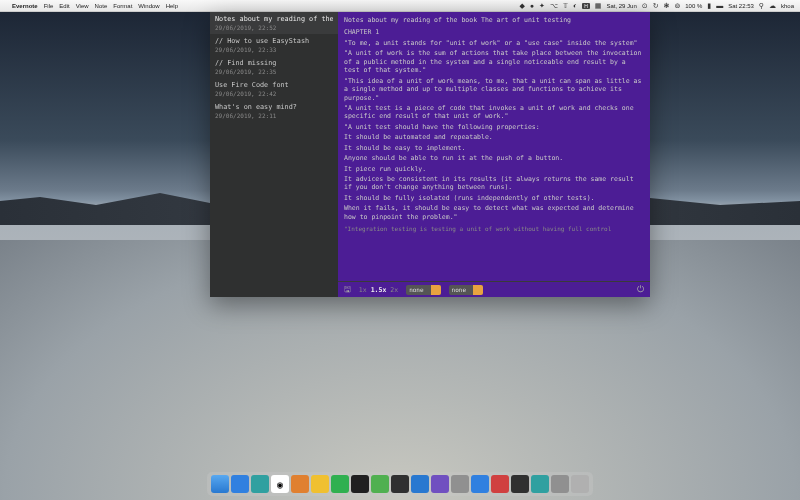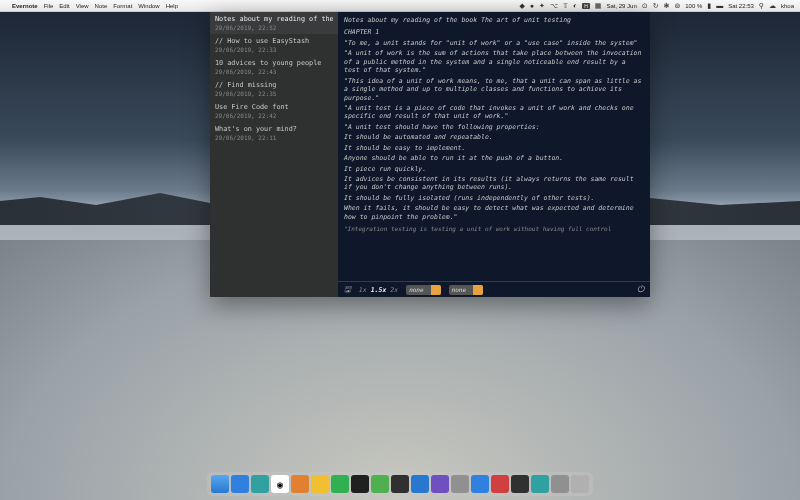--- a/index.html
+++ b/index.html
@@ -35,21 +35,21 @@
   position: absolute; top: 12px; left: 210px; width: 440px; height: 285px;
   background: #2b2b2b; display: flex; font-size: 6.5px;
   box-shadow: 0 8px 24px rgba(0,0,0,0.4);
 }
 .sidebar { width: 128px; background: #2f3030; overflow: hidden; }
 .note-item { padding: 3px 5px; color: #aaa; border-bottom: 0px solid #353535; }
 .note-item.selected { background: #3a3b3c; }
 .note-title { color: #c8c8c8; font-size: 6.8px; white-space: nowrap; overflow: hidden; }
 .note-item.selected .note-title { color: #e8e8e8; }
 .note-date { color: #888; font-size: 6px; margin-top: 1px; }
-.content { flex: 1; background: #0f172a; display: flex; flex-direction: column; font-style: italic; }
+.content { flex: 1; background: #4c1d95; display: flex; flex-direction: column; }
 .content-body { flex: 1; padding: 4px 6px; color: #c8c8c8; font-size: 6.5px;
   font-family: Monaco, monospace; line-height: 1.3; overflow: hidden; position: relative; }
 .content-body .para { margin-bottom: 2px; }
 .content-body .title { margin-bottom: 4px; }
 .cut { color: #888; font-size: 6px; }
 .bottom-bar { height: 16px; border-top: 1px solid #3a3a3a; display: flex; align-items: center; padding: 0 6px; gap: 8px; color: #aaa; font-size: 6.5px; }
 .zoom-group { display: flex; gap: 4px; }
 .zoom-opt { color: #888; }
 .zoom-opt.active { color: #eee; font-weight: bold; }
 .dd { background: #555; color: #ddd; border-radius: 2px; padding: 0 3px; display: flex; align-items: center; height: 10px; font-size: 6px; position: relative; }
@@ -127,33 +127,29 @@
   <div class="sidebar" data-name="notes-sidebar">
     <div class="note-item selected" data-name="note-list-item">
       <div class="note-title" data-name="note-title">Notes about my reading of the bo</div>
       <div class="note-date" data-name="note-date">29/06/2019, 22:52</div>
     </div>
     <div class="note-item" data-name="note-list-item">
       <div class="note-title" data-name="note-title">// How to use EasyStash</div>
       <div class="note-date" data-name="note-date">29/06/2019, 22:33</div>
     </div>
     <div class="note-item" data-name="note-list-item">
-      <div class="note-title" data-name="note-title">10 advices to young people</div>
-      <div class="note-date" data-name="note-date">29/06/2019, 22:43</div>
-    </div>
-    <div class="note-item" data-name="note-list-item">
       <div class="note-title" data-name="note-title">// Find missing</div>
       <div class="note-date" data-name="note-date">29/06/2019, 22:35</div>
     </div>
     <div class="note-item" data-name="note-list-item">
       <div class="note-title" data-name="note-title">Use Fire Code font</div>
       <div class="note-date" data-name="note-date">29/06/2019, 22:42</div>
     </div>
     <div class="note-item" data-name="note-list-item">
-      <div class="note-title" data-name="note-title">What's on your mind?</div>
+      <div class="note-title" data-name="note-title">What's on easy mind?</div>
       <div class="note-date" data-name="note-date">29/06/2019, 22:11</div>
     </div>
   </div>
 
   <div class="content" data-name="note-content-pane">
     <div class="content-body" data-name="note-editor">
       <div class="para title" data-name="note-content-title">Notes about my reading of the book The art of unit testing</div>
       <div class="para" data-name="note-paragraph">CHAPTER 1</div>
       <div class="para" data-name="note-paragraph">"To me, a unit stands for "unit of work" or a "use case" inside the system"</div>
       <div class="para" data-name="note-paragraph">"A unit of work is the sum of actions that take place between the invocation of a public method in the system and a single noticeable end result by a test of that system."</div>

